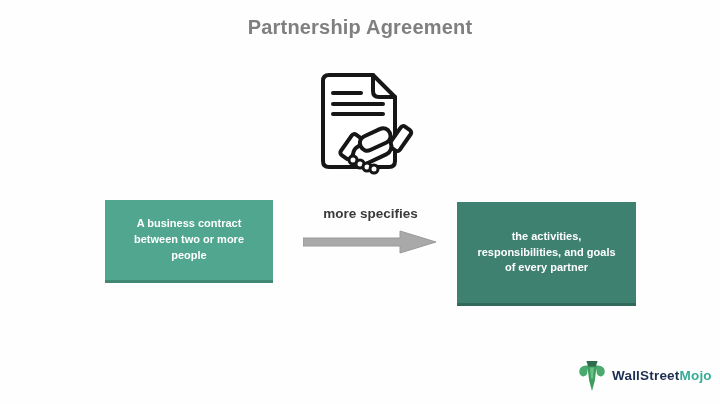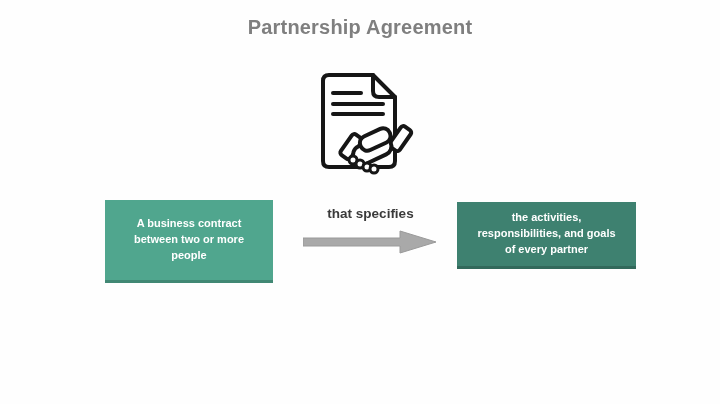--- a/index.html
+++ b/index.html
@@ -18,21 +18,21 @@
   .icon-wrap svg { width:100%; height:100%; display:block; }
 
   .box {
     position:absolute; display:flex; align-items:center; justify-content:center;
     text-align:center; color:var(--box-text,#fff); font-weight:700; font-size:11px;
     line-height:1.45; padding:6px 10px;
     border-bottom:3px solid rgba(0,0,0,0.18);
   }
   .box span { white-space:pre-line; }
   .box.left  { left:105px; top:200px; width:168px; height:83px; background:var(--left-box,#50a68e); }
-  .box.right { left:457px; top:202px; width:179px; height:67px; background:var(--right-box,#3e8170); }
+  .box.right { left:457px; top:202px; width:179px; height:104px; background:var(--right-box,#3e8170); }
 
   .connector-label {
     position:absolute; left:303px; top:206px; width:135px;
     text-align:center; font-size:13.5px; font-weight:700;
     color:var(--connector-label,#3a3a3a);
   }
   .arrow-svg { position:absolute; left:303px; top:230px; width:134px; height:24px; }
 
   .logo { position:absolute; left:576px; top:356px; height:38px; display:flex; align-items:center; gap:4px; }
   .logo-text { font-size:13.5px; font-weight:700; letter-spacing:0.2px; }
@@ -68,25 +68,35 @@
       </g>
     </svg>
   </div>
 
   <div class="box left">
     <span>A business contract
 between two or more
 people</span>
   </div>
 
-  <div class="connector-label">that specifies</div>
+  <div class="connector-label">more specifies</div>
   <svg class="arrow-svg" viewBox="0 0 134 24">
     <polygon points="0,8 97,8 97,1 133,12 97,23 97,16 0,16" fill="var(--arrow,#a9a9a9)" stroke="#9a9a9a" stroke-width="1"></polygon>
   </svg>
 
   <div class="box right">
     <span>the activities,
 responsibilities, and goals
 of every partner</span>
   </div>
 
+  <div class="logo">
+    <svg width="32" height="36" viewBox="0 0 34 36">
+      <path d="M13,8 C6,7 2,11 4,17 C6,21 11,20 12,16 Z" fill="#4aa96c"></path>
+      <path d="M21,8 C28,7 32,11 30,17 C28,21 23,20 22,16 Z" fill="#4aa96c"></path>
+      <path d="M12,8 H22 L20,24 L17,35 L14,24 Z" fill="#3f9e5f"></path>
+      <path d="M11,3 H23 L21,9 H13 Z" fill="#2e6b4f"></path>
+      <path d="M15,10 H19 L18,22 H16 Z" fill="#67c287"></path>
+    </svg>
+    <span class="logo-text"><span class="logo-ws">WallStreet</span><span class="logo-mojo">Mojo</span></span>
+  </div>
 
 </div>
 
 </body></html>

